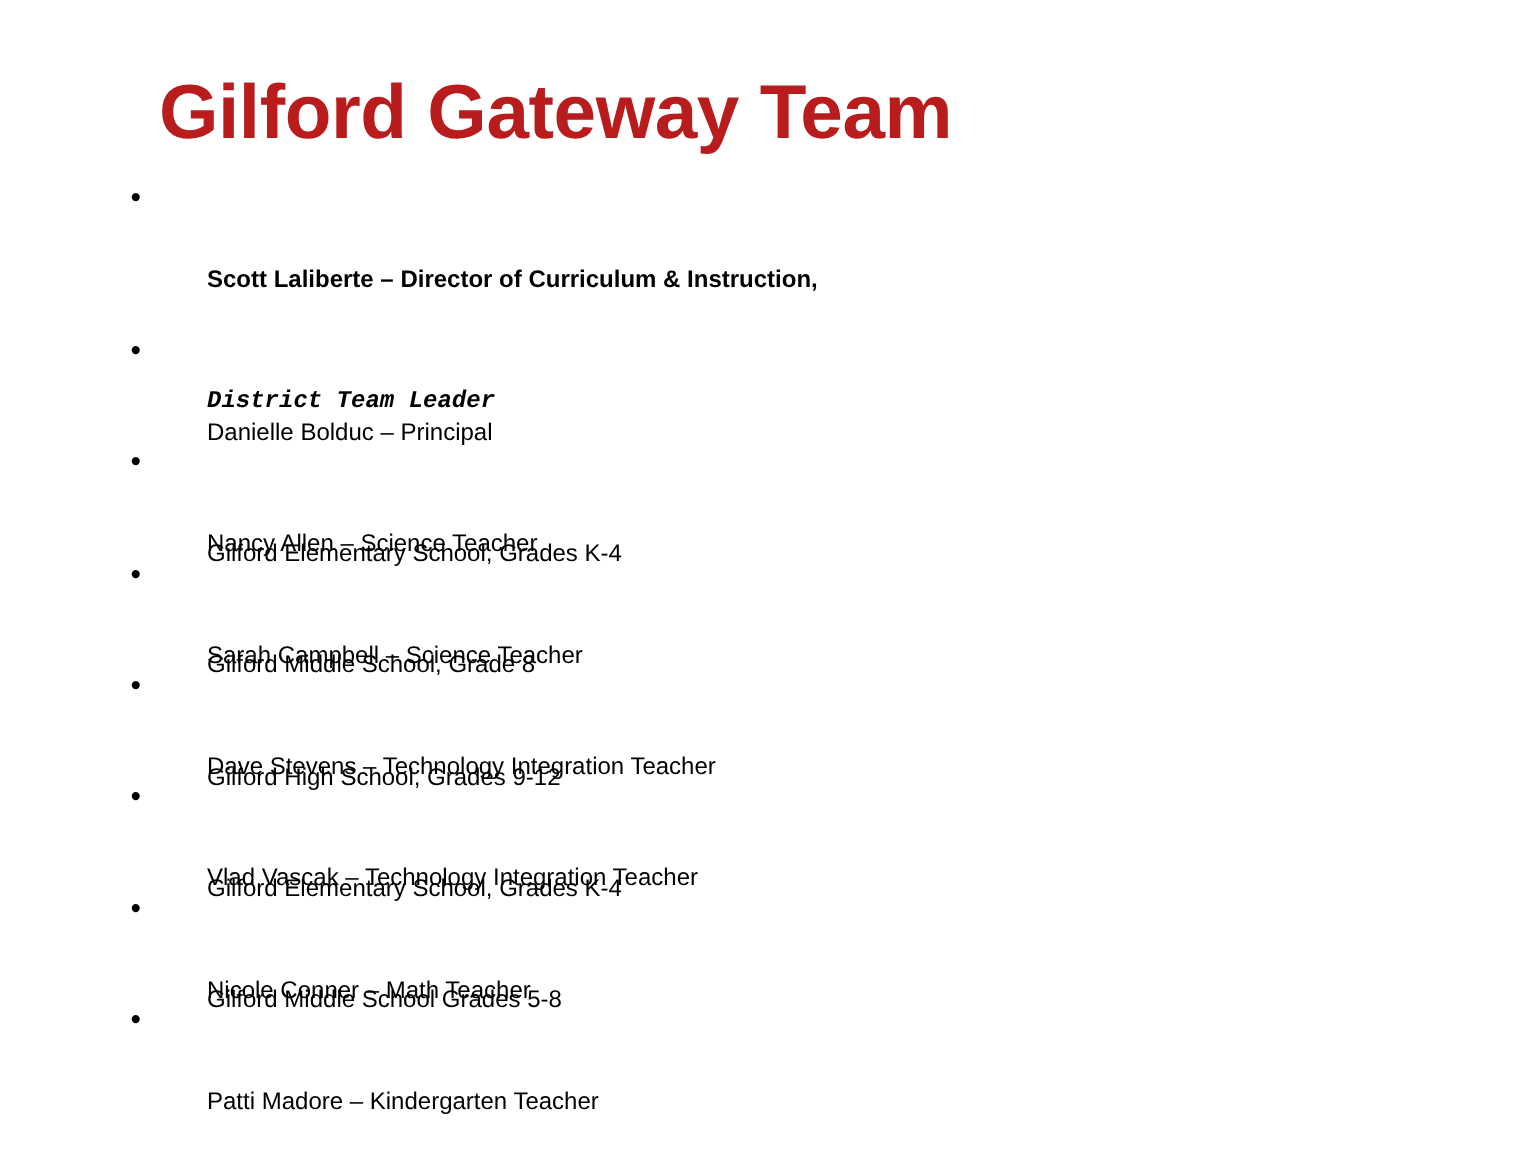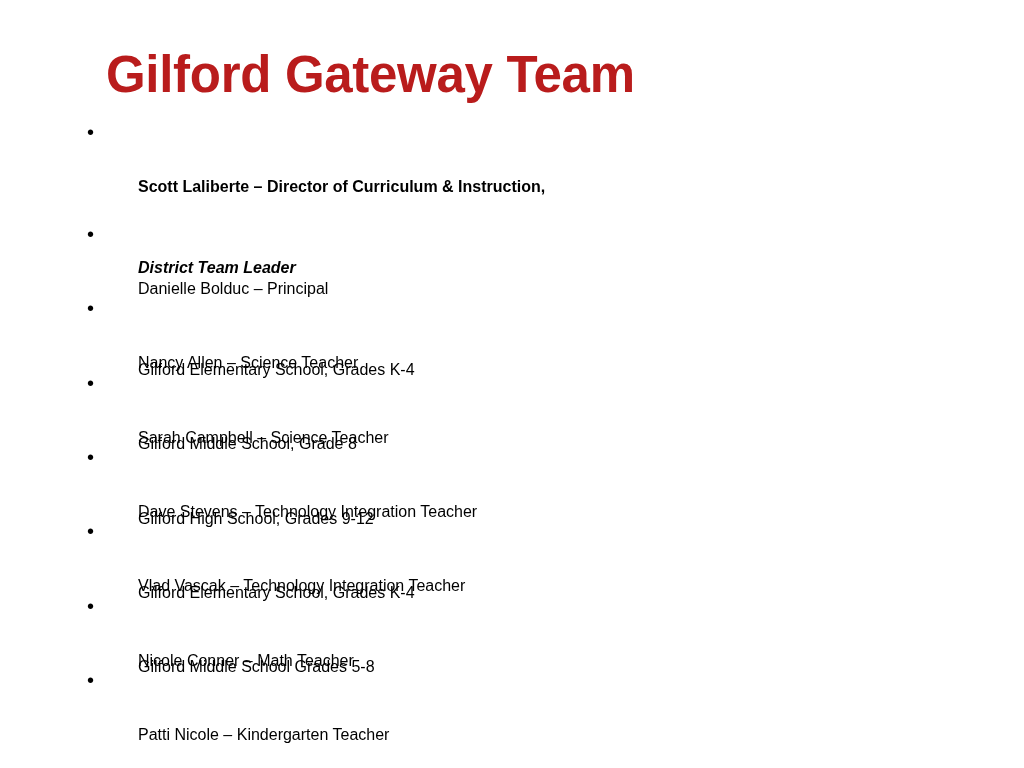--- a/index.html
+++ b/index.html
@@ -53,21 +53,21 @@
       left: 138px;
       top: 0;
       font-size: 16px;
       line-height: 27px;
       white-space: pre;
     }
     .member-text span {
       display: block;
     }
     .bold { font-weight: bold; }
-    .bold-italic { font-weight: bold; font-style: italic; }
+    .bold-italic { font-weight: bold; font-style: italic; font-family: Liberation Mono, monospace; }
   </style>
 </head>
 <body>
 
 <h1 class="slide-title">Gilford Gateway Team</h1>
 
 <ul class="member-list">
   <li class="member" style="top:119px;">
     <span class="bullet">•</span>
     <div class="member-text bold">
@@ -119,17 +119,17 @@
   <li class="member" style="top:593px;">
     <span class="bullet">•</span>
     <div class="member-text">
       <span>Nicole Conner – Math Teacher</span>
     </div>
   </li>
 
   <li class="member" style="top:667px;">
     <span class="bullet">•</span>
     <div class="member-text">
-      <span>Patti Nicole – Kindergarten Teacher</span>
+      <span>Patti Madore – Kindergarten Teacher</span>
       
     </div>
   </li>
 </ul>
 
 </body></html>

